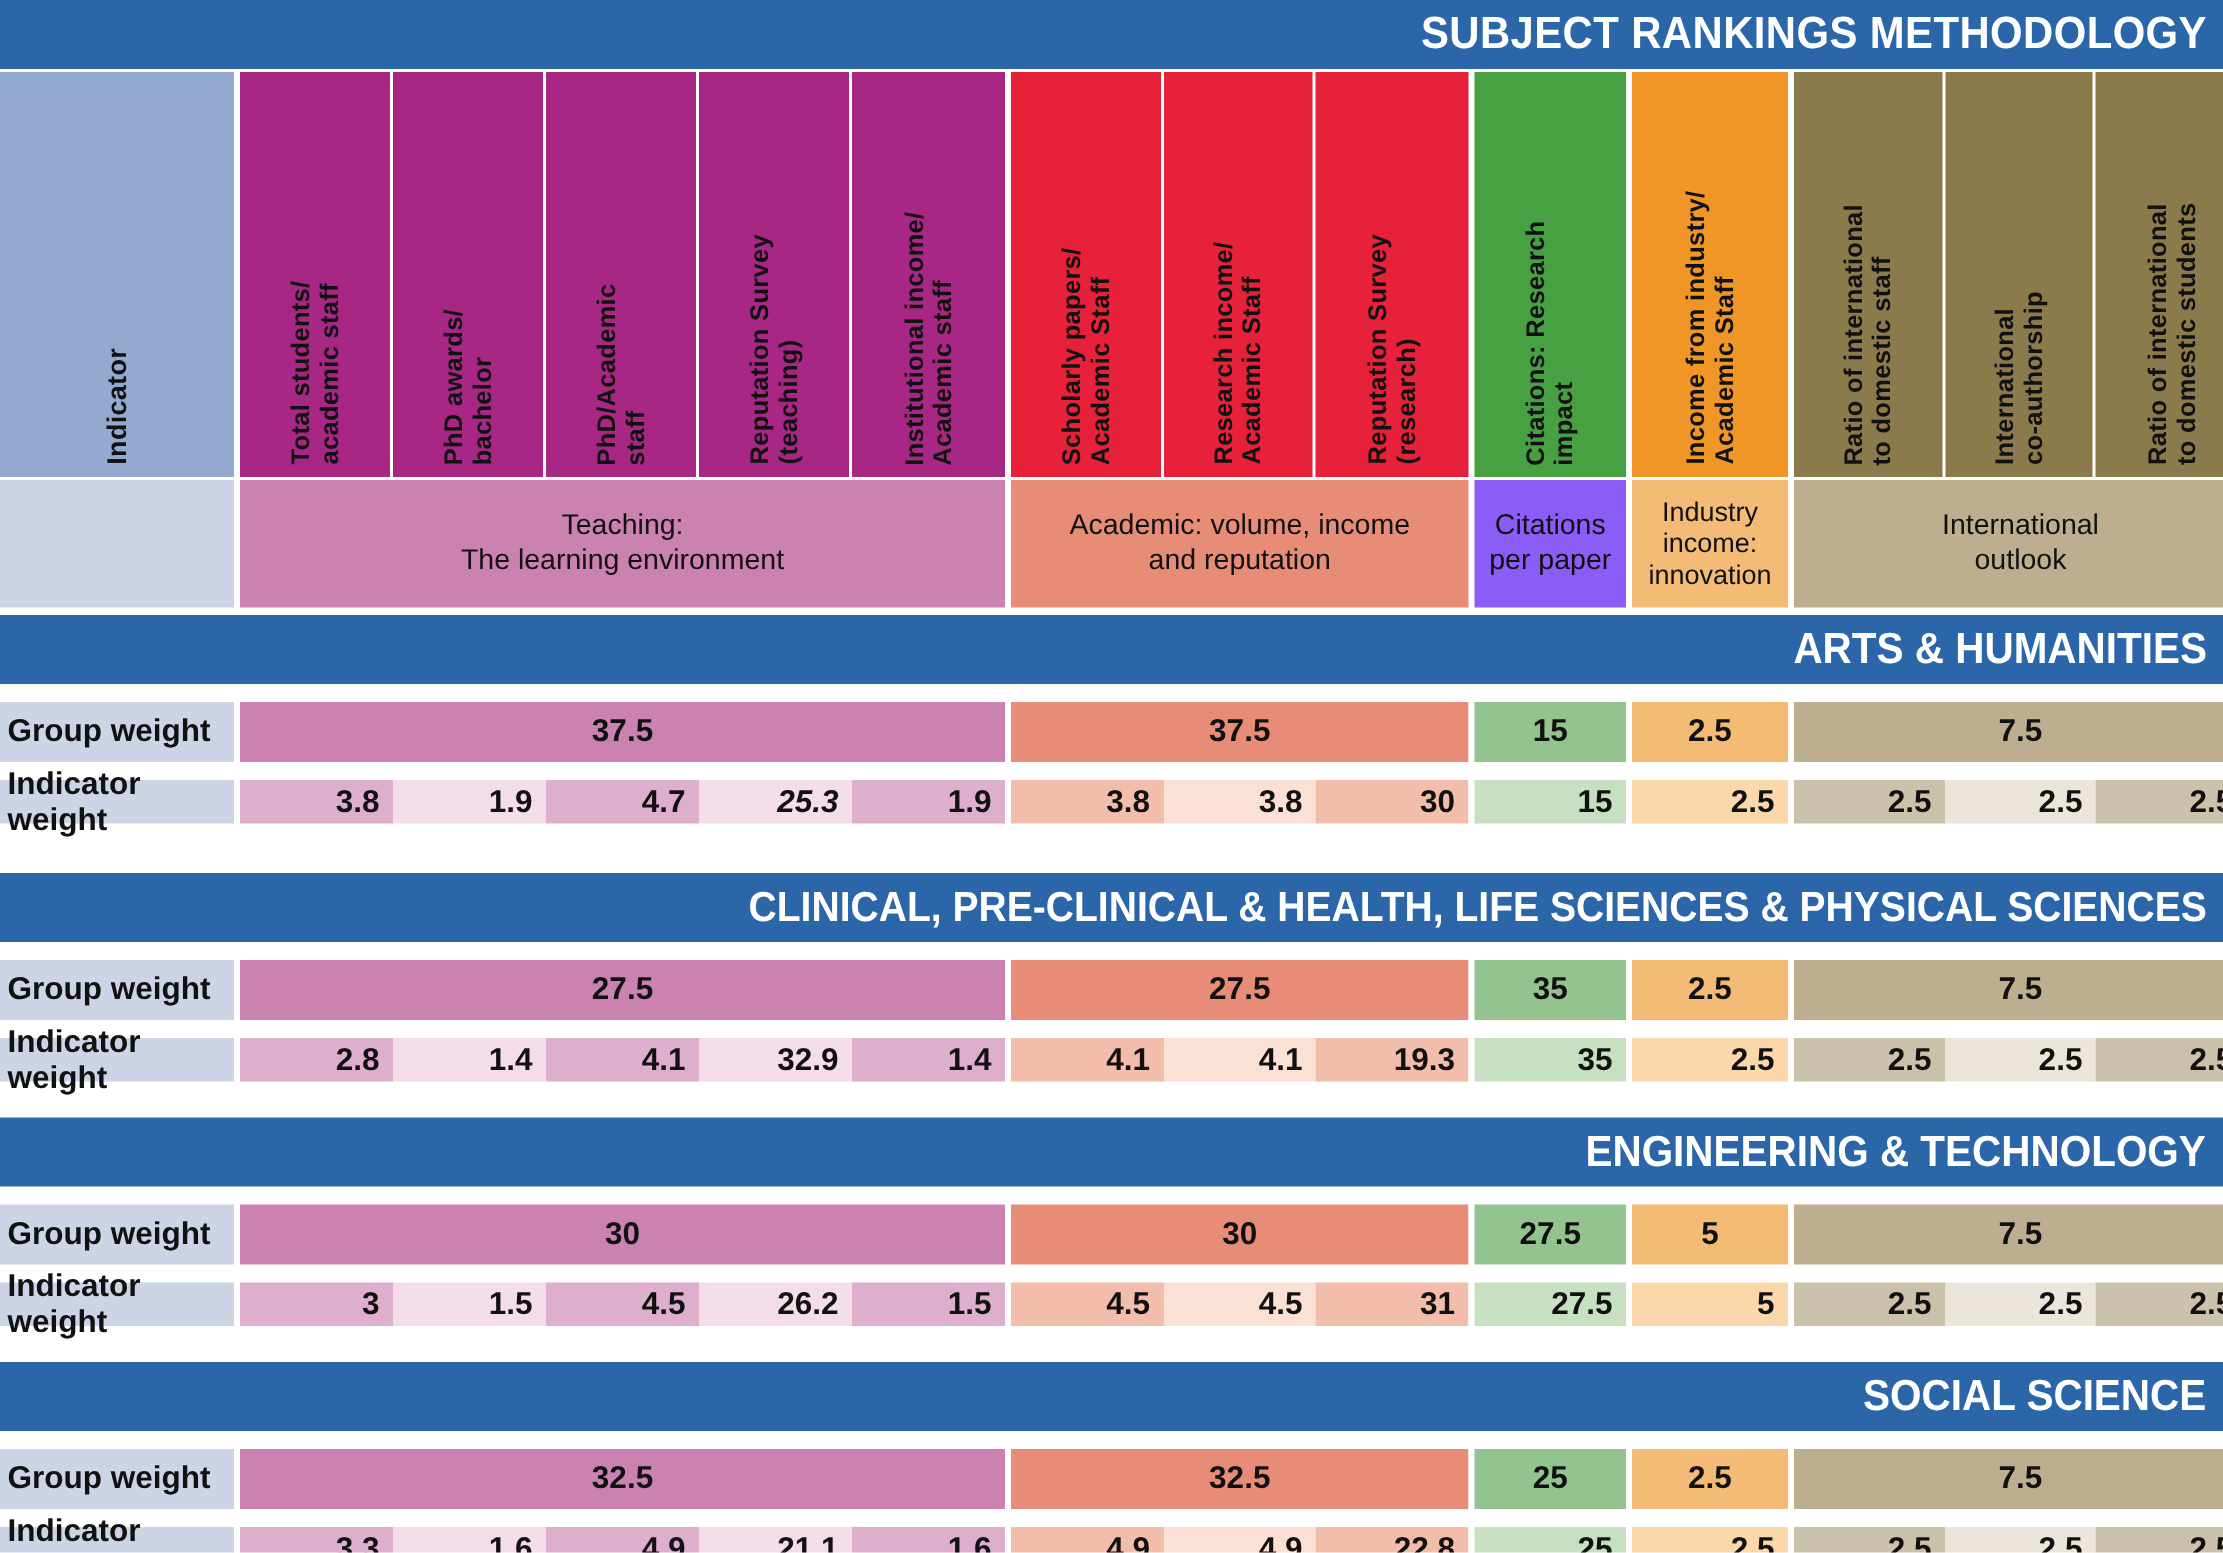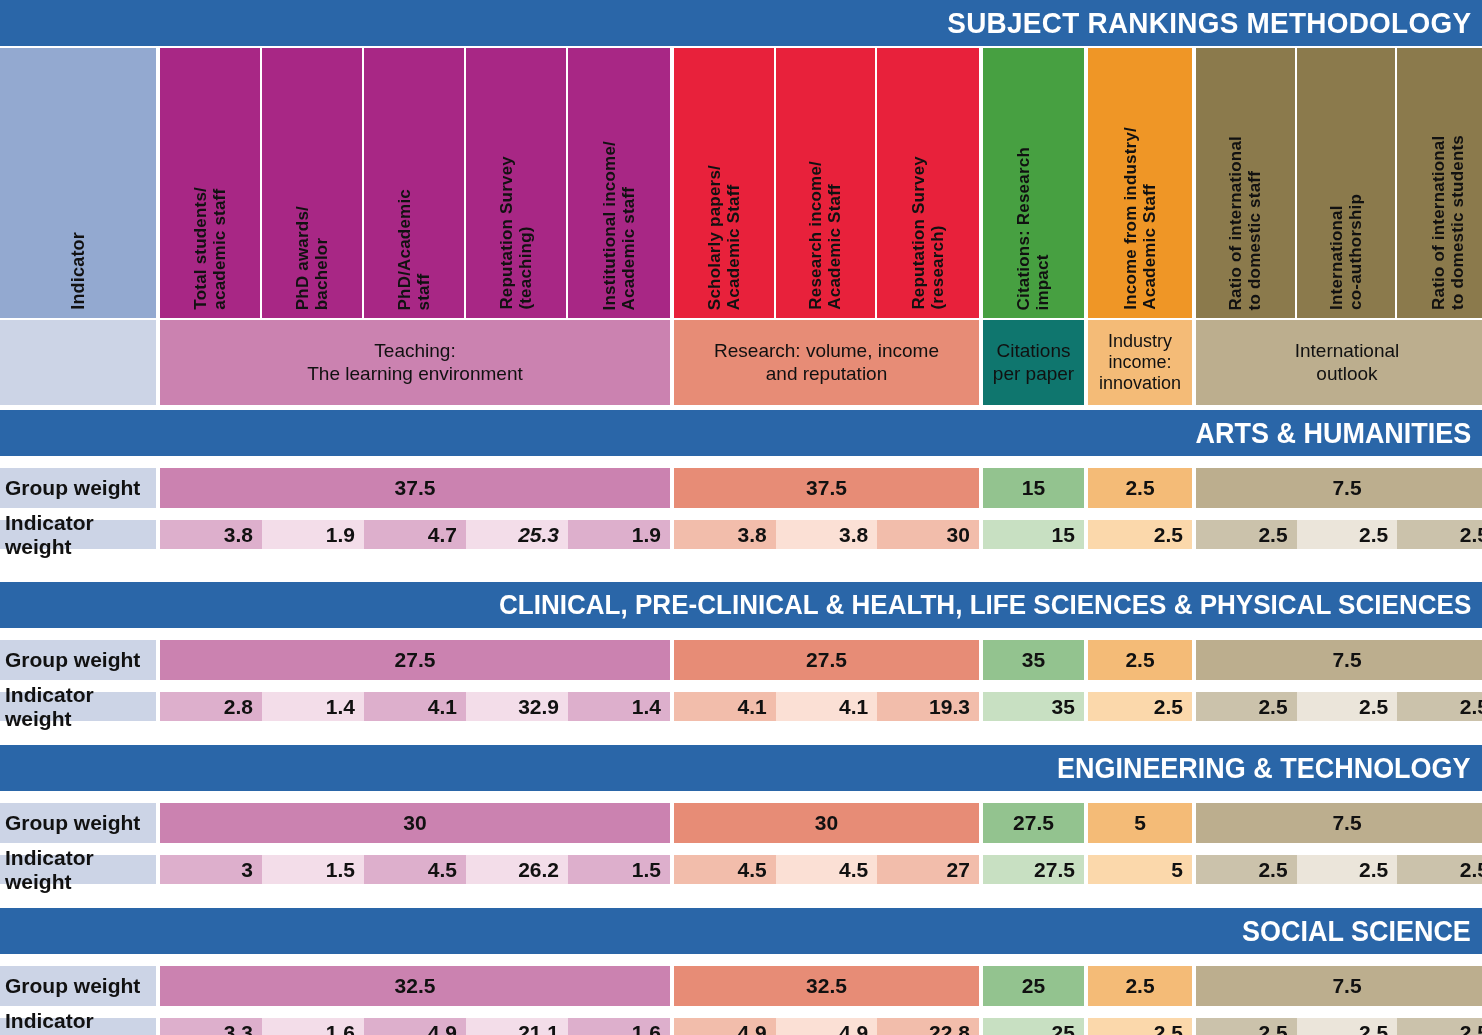--- a/index.html
+++ b/index.html
@@ -60,21 +60,21 @@
 
   
   .bg-teach { background: #a82785; }
   .bg-res   { background: #e8213b; }
   .bg-cit   { background: #47a041; }
   .bg-ind   { background: #ef9626; }
   .bg-intl  { background: #8b7a4c; }
 
   .cat-teach { background: #cb82b0; }
   .cat-res   { background: #e78c76; }
-  .cat-cit   { background: #0f766e; }
+  .cat-cit   { background: #8b5cf6; }
   .cat-ind   { background: #f4bb77; }
   .cat-intl  { background: #bcae8e; }
 
   
   .section { position: absolute; left: 0; width: 1482px; }
   .sec-banner {
     width: 1482px; height: 46px; background: #2a66a8;
     display: flex; align-items: center; justify-content: flex-end;
   }
   .sec-banner .ttl {
@@ -227,21 +227,21 @@
       </div>
     <div class="hdr-row r-cat" id="row-categories">
         <div class="cell c-first-cat"></div>
         <div class="gap"></div>
         <div class="cell cat-teach" style="flex: 0 0 510px;">
           <div class="cat-inner">Teaching:
 The learning environment</div>
         </div>
         <div class="gap"></div>
         <div class="cell cat-res" style="flex: 0 0 305px;">
-          <div class="cat-inner">Research: volume, income
+          <div class="cat-inner">Academic: volume, income
 and reputation</div>
         </div>
         <div class="gap"></div>
         <div class="cell cat-cit" style="flex: 0 0 101px;">
           <div class="cat-inner">Citations
 per paper</div>
         </div>
         <div class="gap"></div>
         <div class="cell cat-ind" style="flex: 0 0 104px;">
           <div class="cat-inner small">Industry
@@ -361,21 +361,21 @@
             <div class="lbl-cell">Indicator weight</div>
             <div class="gap"></div>
             <div class="val-cell right iw-teach-a" style="flex: 0 0 102px;">3</div>
             <div class="val-cell right iw-teach-b" style="flex: 0 0 102px;">1.5</div>
             <div class="val-cell right iw-teach-a" style="flex: 0 0 102px;">4.5</div>
             <div class="val-cell right iw-teach-b" style="flex: 0 0 102px;">26.2</div>
             <div class="val-cell right iw-teach-a" style="flex: 0 0 102px;">1.5</div>
             <div class="gap"></div>
             <div class="val-cell right iw-res-a" style="flex: 0 0 101.667px;">4.5</div>
             <div class="val-cell right iw-res-b" style="flex: 0 0 101.667px;">4.5</div>
-            <div class="val-cell right iw-res-a" style="flex: 0 0 101.667px;">27</div>
+            <div class="val-cell right iw-res-a" style="flex: 0 0 101.667px;">31</div>
             <div class="gap"></div>
             <div class="val-cell right iw-cit-a" style="flex: 0 0 101px;">27.5</div>
             <div class="gap"></div>
             <div class="val-cell right iw-ind-a" style="flex: 0 0 104px;">5</div>
             <div class="gap"></div>
             <div class="val-cell right iw-intl-a" style="flex: 0 0 100.667px;">2.5</div>
             <div class="val-cell right iw-intl-b" style="flex: 0 0 100.667px;">2.5</div>
             <div class="val-cell right iw-intl-a" style="flex: 0 0 100.667px;">2.5</div>
           </div>
         </div>

